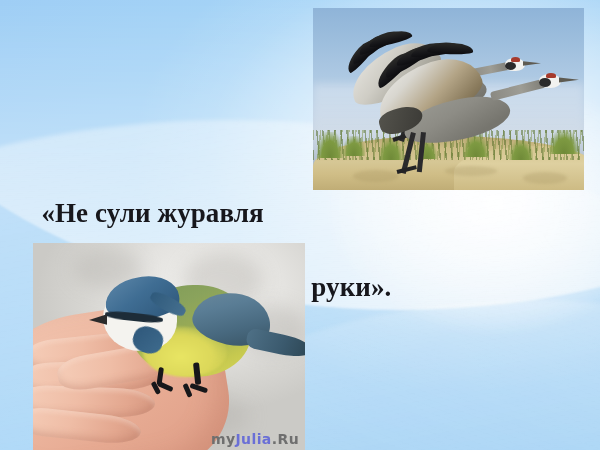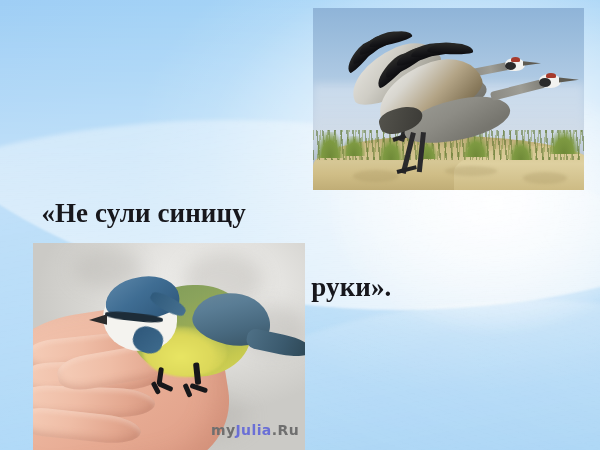--- a/index.html
+++ b/index.html
@@ -301,21 +301,21 @@
   }
   .tt-claw {
     position: absolute;
     background: #17171a;
     border-radius: 2px;
     transform-origin: top left;
   }
   .tt-watermark {
     position: absolute;
     right: 6px;
-    bottom: 12px;
+    bottom: 3px;
     font-family: "DejaVu Sans", "Liberation Sans", sans-serif;
     font-size: 14px;
     font-weight: bold;
     letter-spacing: 0.4px;
     white-space: nowrap;
   }
   .wm-my   { color: #6f6f6f; }
   .wm-julia{ color: #6a6fd6; }
   .wm-ru   { color: #6f6f6f; }
 </style>
@@ -380,21 +380,21 @@
       <div class="cr-headdark" style="left:190px; top:34px; width:12px; height:9px;"></div>
       <div class="cr-crown" style="left:197px; top:29px; width:10px; height:5px;"></div>
       <div class="cr-beak" style="left:210px; top:31px; width:20px; height:10px;"></div>
       <div class="cr-leg" style="left:62px; top:88px; width:5px; height:42px; transform:rotate(14deg);"></div>
       <div class="cr-leg" style="left:72px; top:88px; width:5px; height:40px; transform:rotate(6deg);"></div>
       <div class="cr-foot" style="left:48px; top:126px; width:20px; height:4px; transform:rotate(-14deg);"></div>
     </div>
   </div>
 
   <div class="proverb">
-    <span>«Не сули синицу</span>
+    <span>«Не сули журавля</span>
     <span class="line2">в небе, а дай синицу в руки».</span>
   </div>
 
   <div class="photo" id="tit-photo">
     <div class="tt-bg"></div>
     <div class="tt-blur-blob" style="left:150px; top:10px; width:80px; height:54px;"></div>
     <div class="tt-blur-blob" style="left:204px; top:62px; width:70px; height:48px;"></div>
     <div class="tt-blur-blob" style="left:120px; top:150px; width:96px; height:46px;"></div>
     <div class="tt-blur-blob" style="left:40px; top:6px; width:70px; height:40px;"></div>
 

